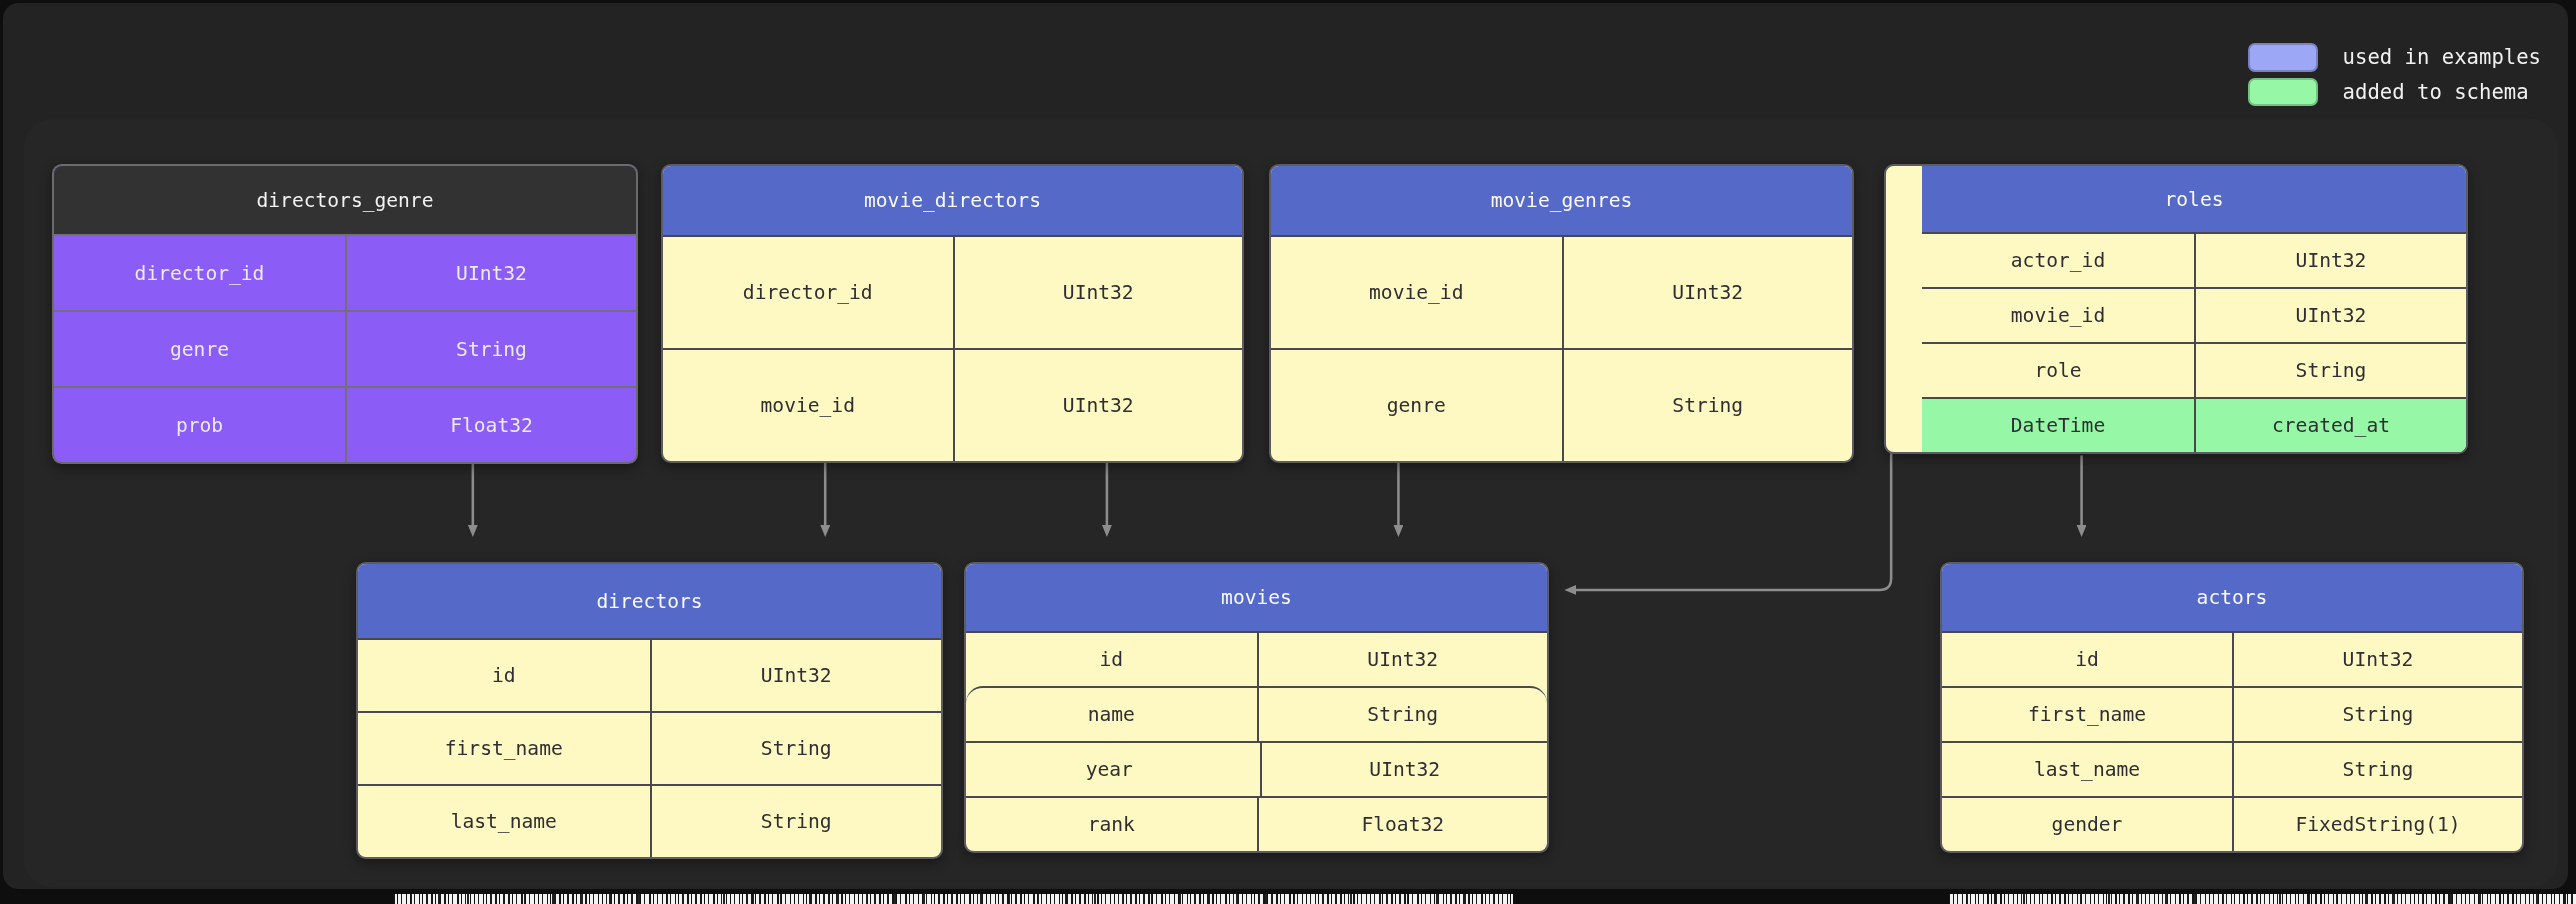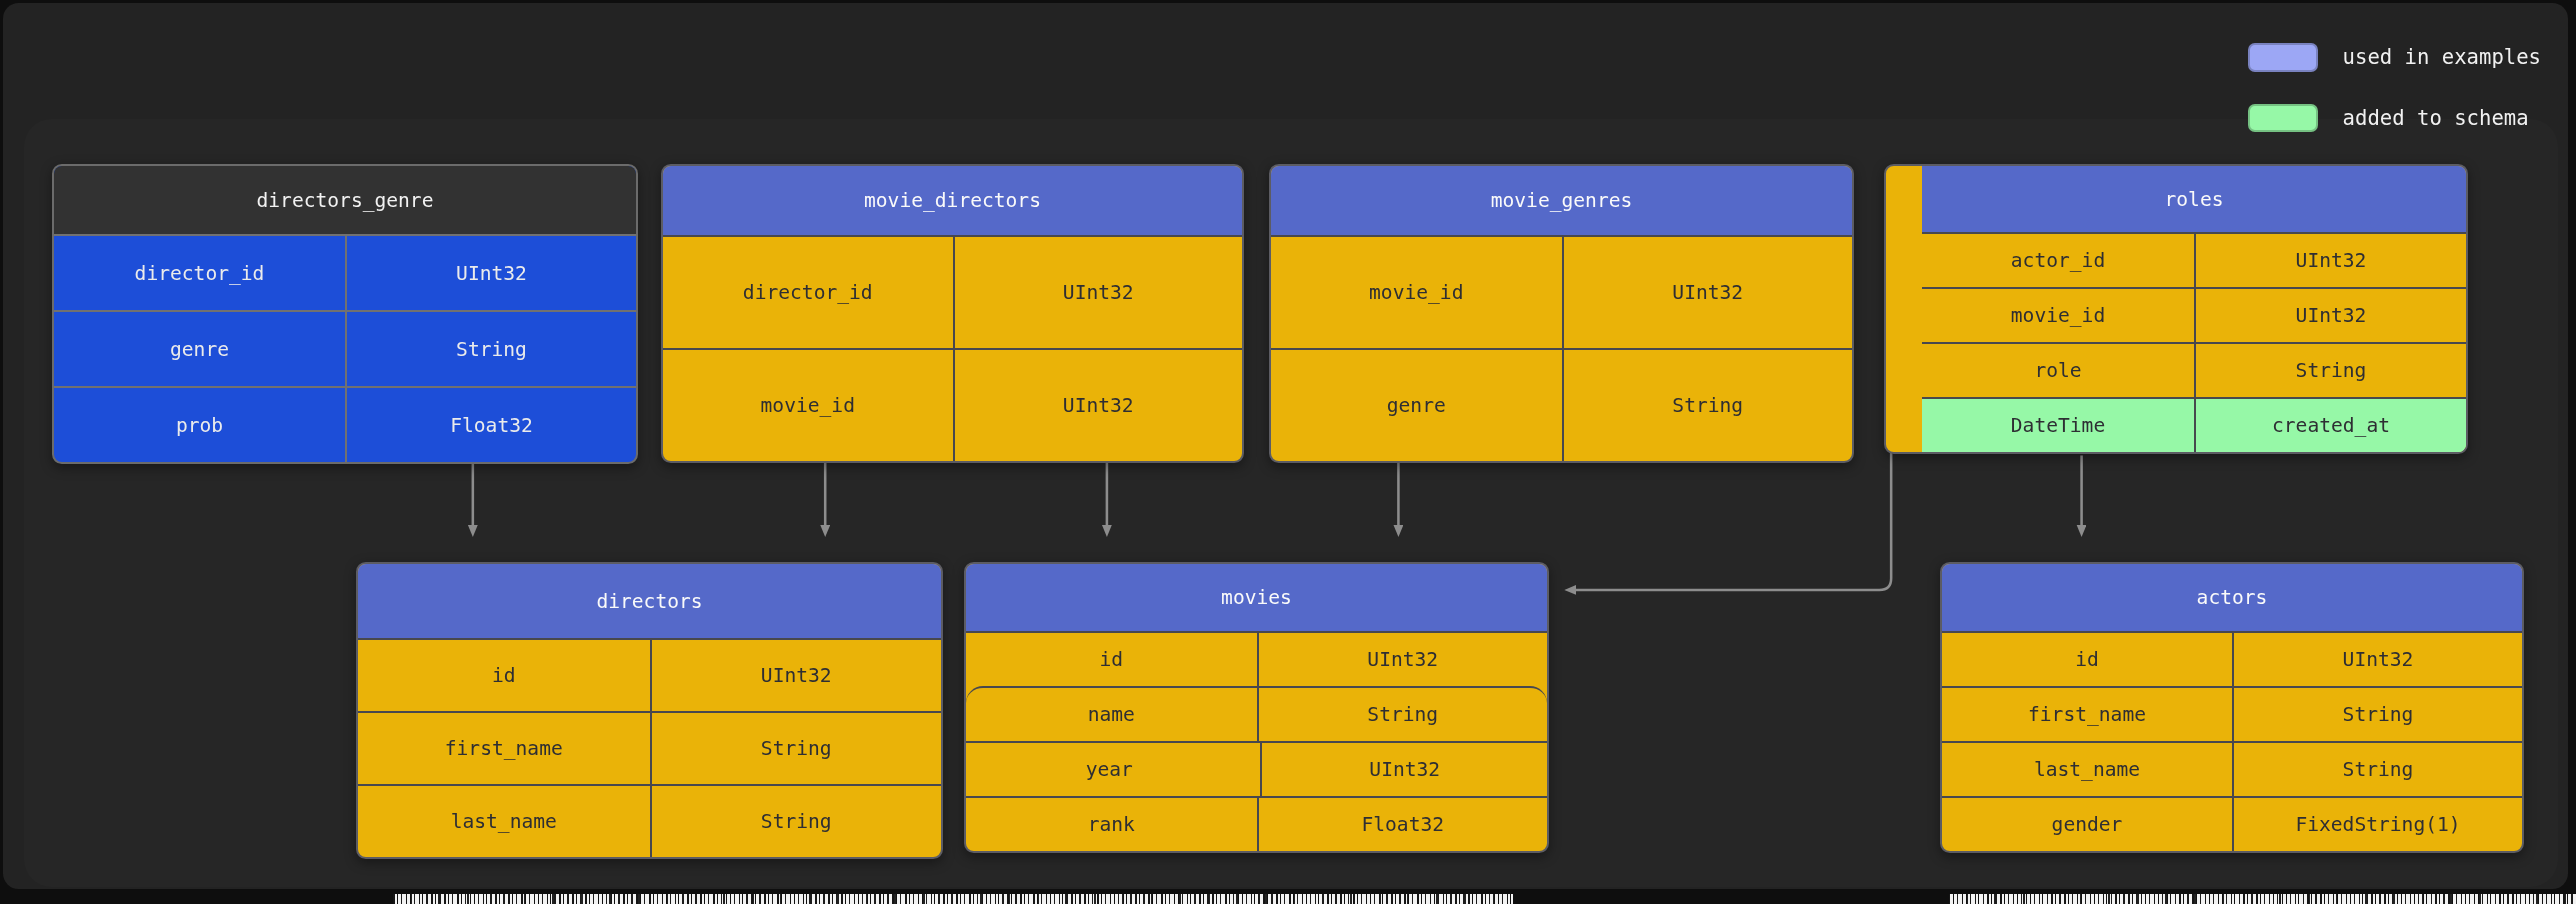--- a/index.html
+++ b/index.html
@@ -9,43 +9,43 @@
   }
   #panel {
     position:absolute; left:2.9px; top:2.9px; width:2565px; height:886px;
     background:#232323; border-radius:15.7px;
   }
   #inner-sheet {
     position:absolute; left:21.6px; top:116px; width:2534px; height:768px;
     background:rgba(255,255,255,0.017); border-radius:27.5px;
   }
   
-  #legend { position:absolute; left:2248px; top:43px; display:flex; flex-direction:column; gap:32px; }
+  #legend { position:absolute; left:2248px; top:43px; display:flex; flex-direction:column; gap:6px; }
   .legend-row { display:flex; align-items:center; }
   .swatch {
     width:70px; height:28.5px; border-radius:6.9px; box-sizing:border-box;
     border:2px solid rgba(0,0,0,0.22); flex:0 0 auto;
   }
   .legend-label { margin-left:24.6px; font-size:20.6px; color:#f1f1f1; white-space:nowrap; }
   
   .table {
     position:absolute; border-radius:9.8px; overflow:hidden; box-sizing:border-box;
     box-shadow:0 3.9px 11.8px rgba(0,0,0,0.38);
   }
   .thead { display:flex; align-items:center; justify-content:center; box-sizing:border-box; font-size:19.6px; }
   .trow  { display:flex; box-sizing:border-box; }
   .cell  { width:50%; height:100%; box-sizing:border-box; display:flex; align-items:center; justify-content:center; font-size:19.6px; }
-  .accent { border:2px solid #5c5c63; background:#eab308; }
+  .accent { border:2px solid #5c5c63; background:#fef9c3; }
   .accent .thead { background:#5569c9; color:#fafafa; }
   .accent .trow  { border-top:2.9px solid #48484e; }
   .accent .cell  { color:#2e2e33; }
   .accent .cell + .cell { border-left:2.9px solid #48484e; }
   .accent .trow.added { background:#96f8a7; }
   .accent .trow.added .cell { background:#96f8a7; }
-  .muted { border:2px solid #6b6b6b; background:#1d4ed8; }
+  .muted { border:2px solid #6b6b6b; background:#8b5cf6; }
   .muted .thead { background:#323232; color:#f2f2f2; }
   .muted .trow  { border-top:2px solid #717171; }
   .muted .cell  { color:#ebebeb; }
   .muted .cell + .cell { border-left:2px solid #717171; }
   
   #edges { position:absolute; left:0; top:0; }
   .edge { fill:none; stroke:#8d8d8d; stroke-width:2.6px; }
   
   .clip-strip {
     position:absolute; top:894px; height:10.8px;

